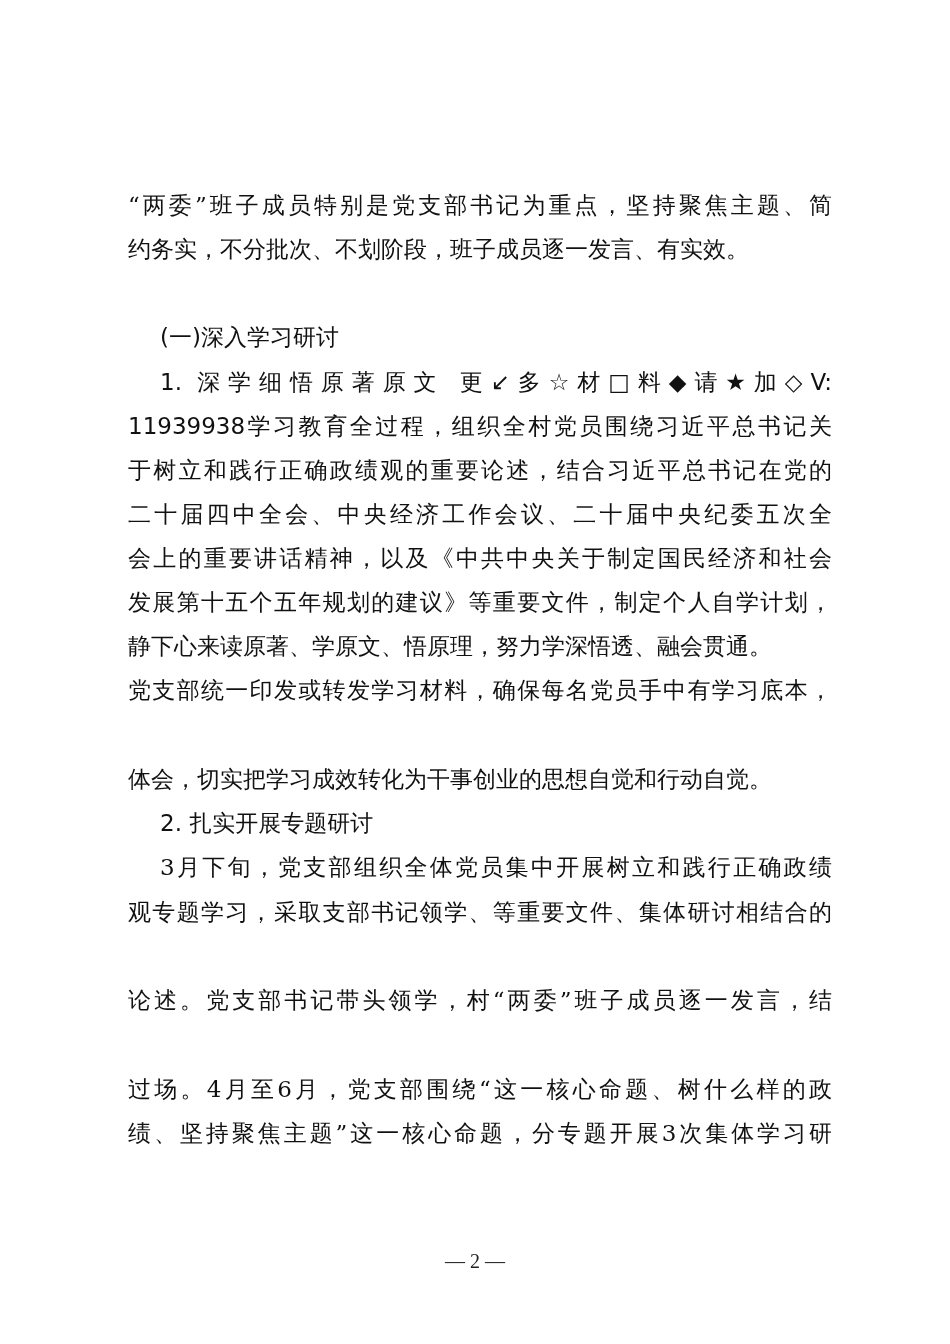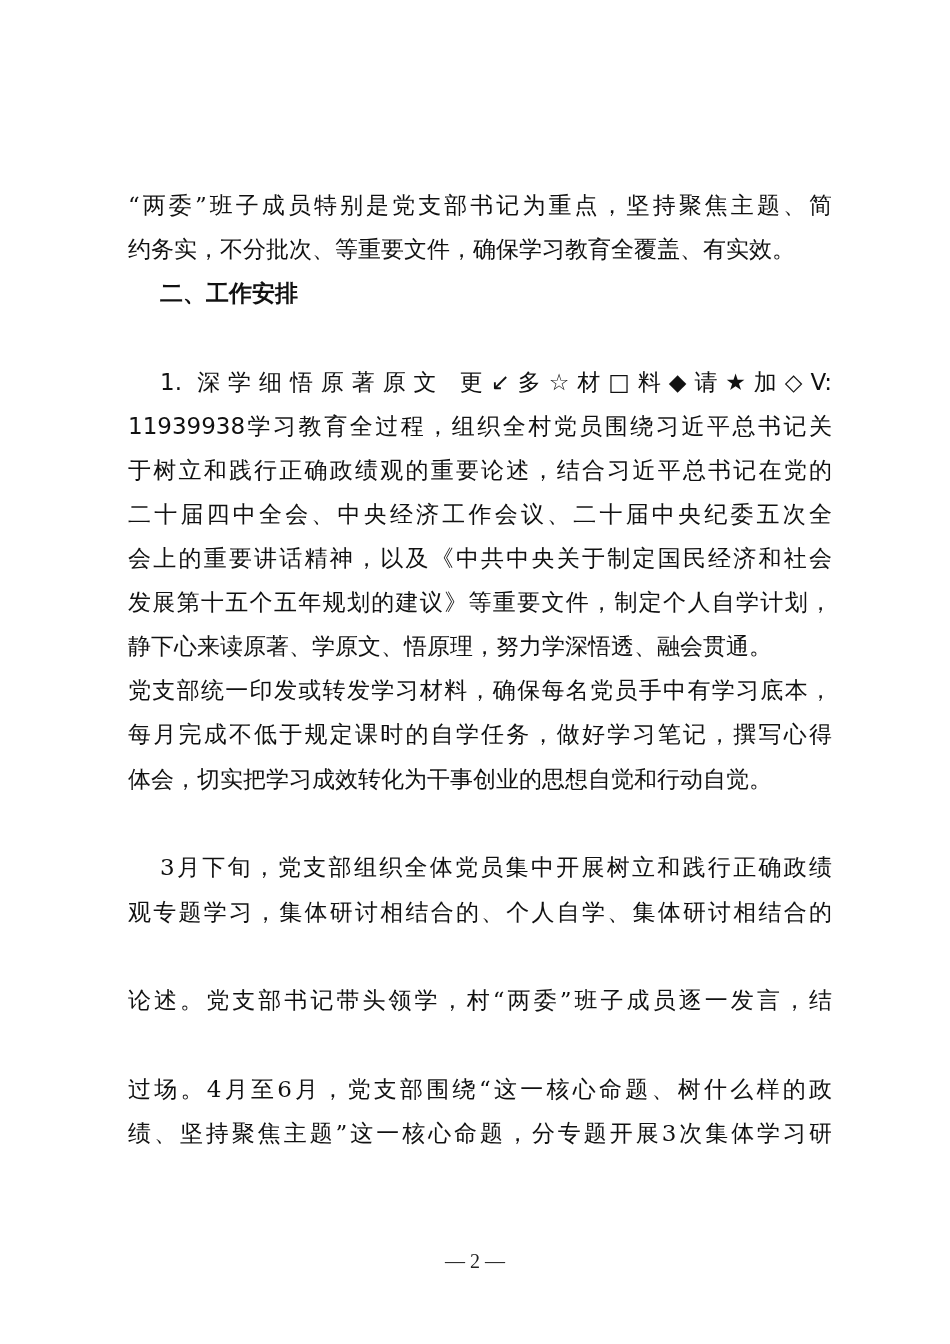--- a/index.html
+++ b/index.html
@@ -31,32 +31,32 @@
     font-family: "Liberation Serif", serif;
     font-size: 20px;
     color: #222;
   }
 </style>
 </head>
 <body>
 
 <div class="page">
   <div class="line" style="top:171px">“两委”班子成员特别是党支部书记为重点，坚持聚焦主题、简</div>
-  <div class="line last" style="top:215px">约务实，不分批次、等重要文件，确保学习教育全覆盖、有实效。</div>
-  <div class="line heading indent" style="top:259px;font-weight:bold">二、工作安排</div>
+  <div class="line last" style="top:215px">约务实，不分批次、不划阶段，班子成员逐一发言、有实效。</div>
+  <div class="line heading indent" style="top:303px">(一)深入学习研讨</div>
   <div class="line bold indent" style="top:348px">1. 深学细悟原著原文 更↙多☆材□料◆请★加◇V:</div>
   <div class="line bold" style="top:392px">11939938学习教育全过程，组织全村党员围绕习近平总书记关</div>
   <div class="line bold" style="top:436px">于树立和践行正确政绩观的重要论述，结合习近平总书记在党的</div>
   <div class="line bold" style="top:480px">二十届四中全会、中央经济工作会议、二十届中央纪委五次全</div>
   <div class="line bold" style="top:568px">发展第十五个五年规划的建议》等重要文件，制定个人自学计划，</div>
   <div class="line bold" style="top:524px">会上的重要讲话精神，以及《中共中央关于制定国民经济和社会</div>
   <div class="line bold last" style="top:612px">静下心来读原著、学原文、悟原理，努力学深悟透、融会贯通。</div>
   <div class="line" style="top:656px">党支部统一印发或转发学习材料，确保每名党员手中有学习底本，</div>
-  <div class="line" style="top:700px">每月完成不低于规定课时的自学任务，做好学习笔记，撰写心得</div>
   <div class="line last" style="top:745px">体会，切实把学习成效转化为干事创业的思想自觉和行动自觉。</div>
+  <div class="line bold heading indent" style="top:789px">2. 扎实开展专题研讨</div>
   <div class="line indent" style="top:833px">3月下旬，党支部组织全体党员集中开展树立和践行正确政绩</div>
-  <div class="line" style="top:878px">观专题学习，集体研讨相结合的、个人自学、集体研讨相结合的</div>
+  <div class="line" style="top:878px">观专题学习，采取支部书记领学、等重要文件、集体研讨相结合的</div>
   <div class="line" style="top:966px">论述。党支部书记带头领学，村“两委”班子成员逐一发言，结</div>
   <div class="line" style="top:1055px">过场。4月至6月，党支部围绕“这一核心命题、树什么样的政</div>
   <div class="line" style="top:1099px">绩、坚持聚焦主题”这一核心命题，分专题开展3次集体学习研</div>
 
   <div class="footer">— 2 —</div>
 </div>
 
 </body></html>

